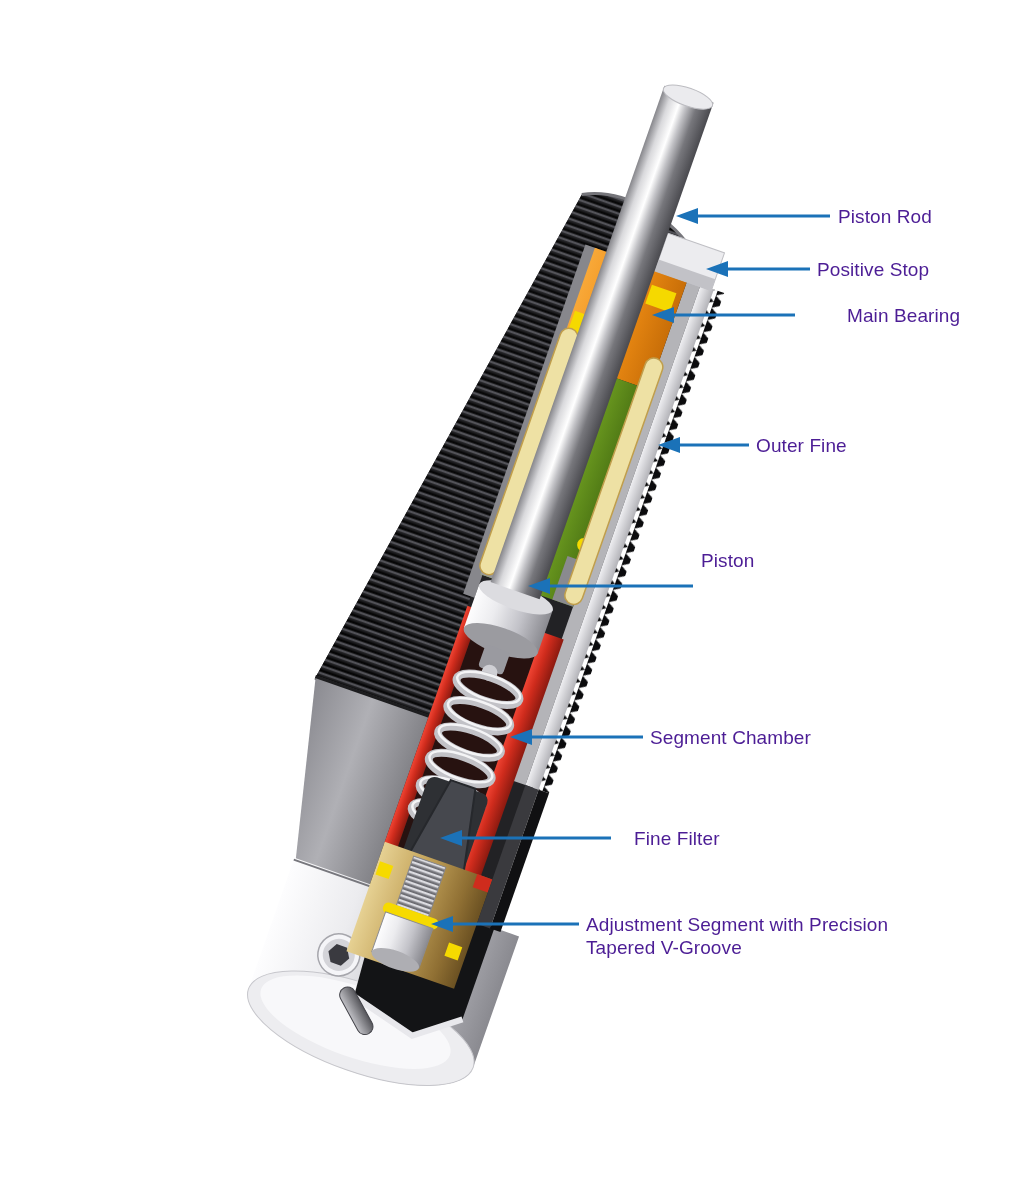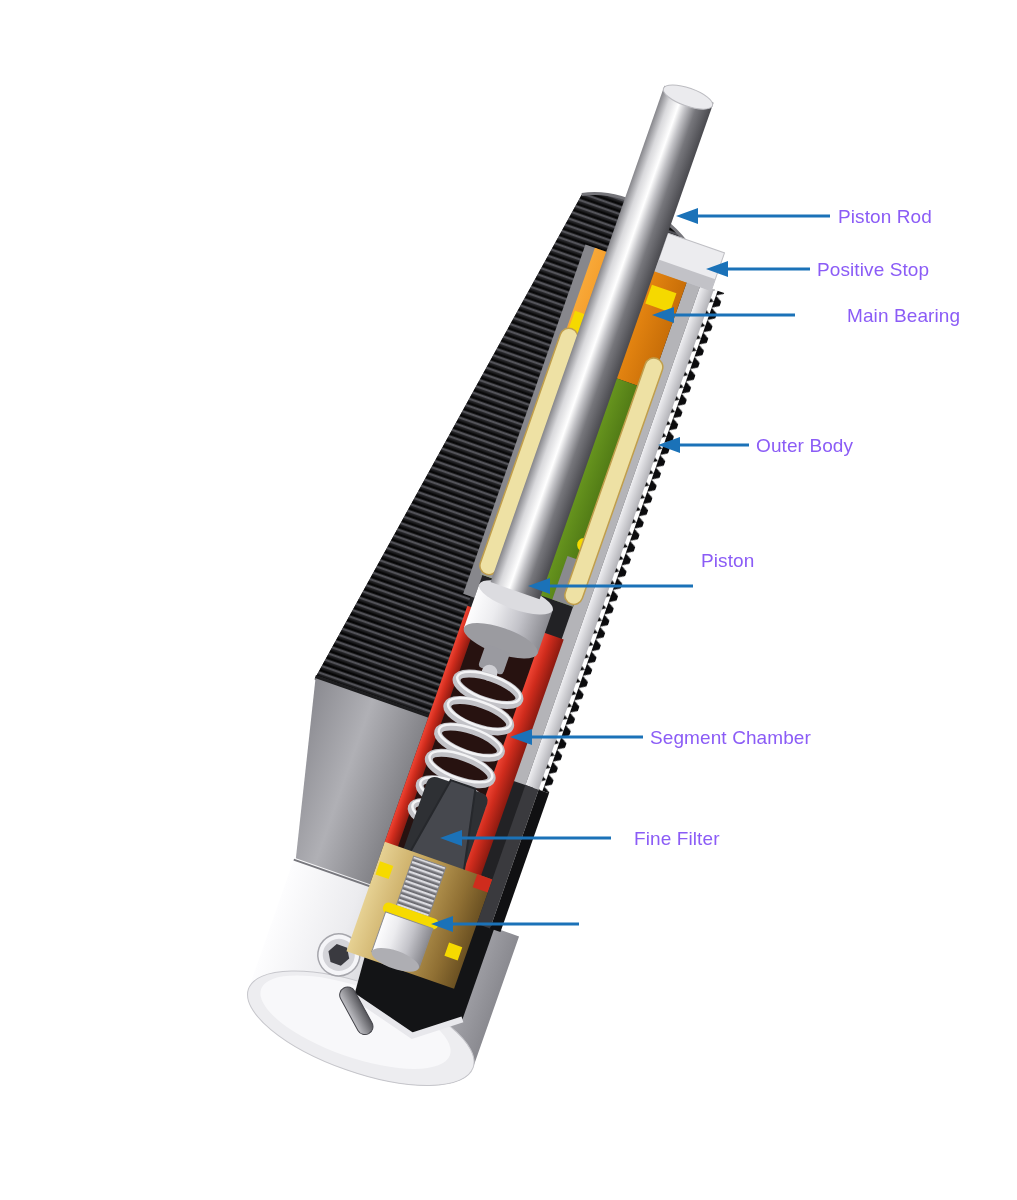--- a/index.html
+++ b/index.html
@@ -3,21 +3,21 @@
 <meta charset="utf-8">
 <style>
   html,body{margin:0;padding:0;background:#ffffff;}
   .stage{
     position:relative;width:1017px;height:1200px;background:#ffffff;overflow:hidden;
     font-family:"Liberation Sans", sans-serif;
   }
   .diagram-svg{position:absolute;left:0;top:0;}
   .label{
     position:absolute;
-    font-size:19px;line-height:23px;color:#8b5cf6;letter-spacing:0.1px;
+    font-size:19px;line-height:23px;color:#4c1d95;letter-spacing:0.1px;
     white-space:nowrap;
   }
   .label.wrap span{white-space:pre-line;}
   .lbl-0{left:838px;top:205px;}
   .lbl-1{left:817px;top:258px;text-align:right;}
   .lbl-2{left:802px;top:304px;margin-left:45px;}
   .lbl-3{left:756px;top:434px;}
   .lbl-4{left:701px;top:549px;}
   .lbl-5{left:650px;top:726px;}
   .lbl-6{left:634px;top:827px;}
@@ -243,18 +243,20 @@
     <polygon points="528,586 550,578 550,594"></polygon>
     <polygon points="510,737 532,729 532,745"></polygon>
     <polygon points="440,838 462,830 462,846"></polygon>
     <polygon points="431,924 453,916 453,932"></polygon>
   </g>
 </svg>
 
 <div class="label lbl-0"><span>Piston Rod</span></div>
 <div class="label lbl-1"><span>Positive Stop</span></div>
 <div class="label lbl-2"><span>Main Bearing</span></div>
-<div class="label lbl-3"><span>Outer Body</span></div>
+<div class="label lbl-3"><span>Outer Fine</span></div>
 <div class="label lbl-4"><span>Piston</span></div>
 <div class="label lbl-5"><span>Segment Chamber</span></div>
 <div class="label lbl-6"><span>Fine Filter</span></div>
+<div class="label lbl-7 wrap"><span>Adjustment Segment with Precision
+Tapered V-Groove</span></div>
 
 </div>
 
 </body></html>

